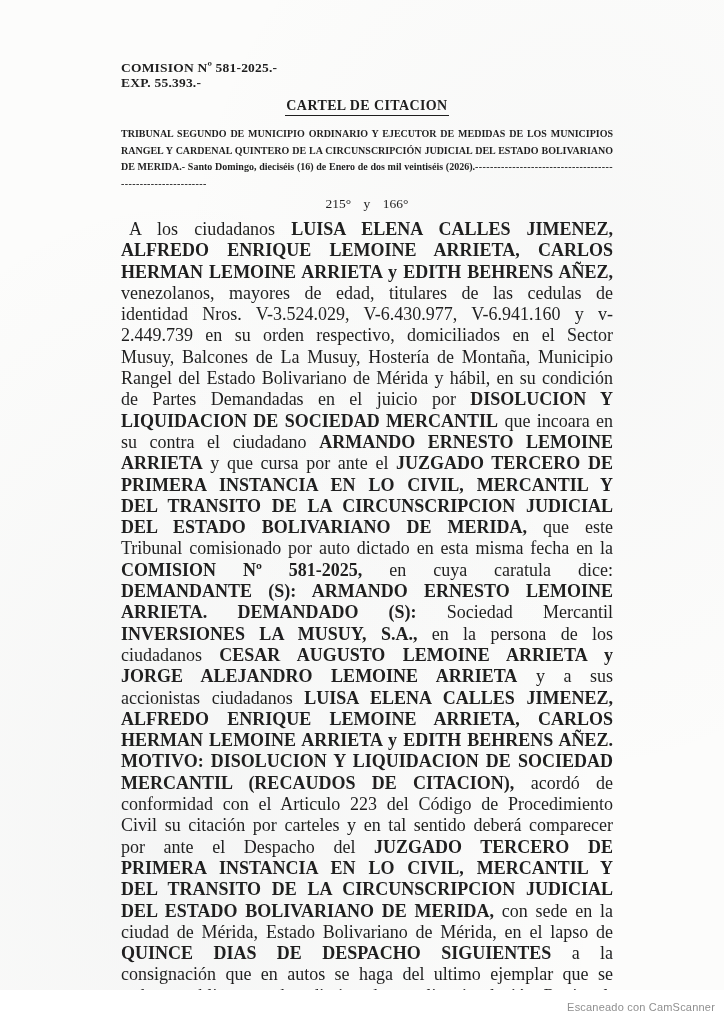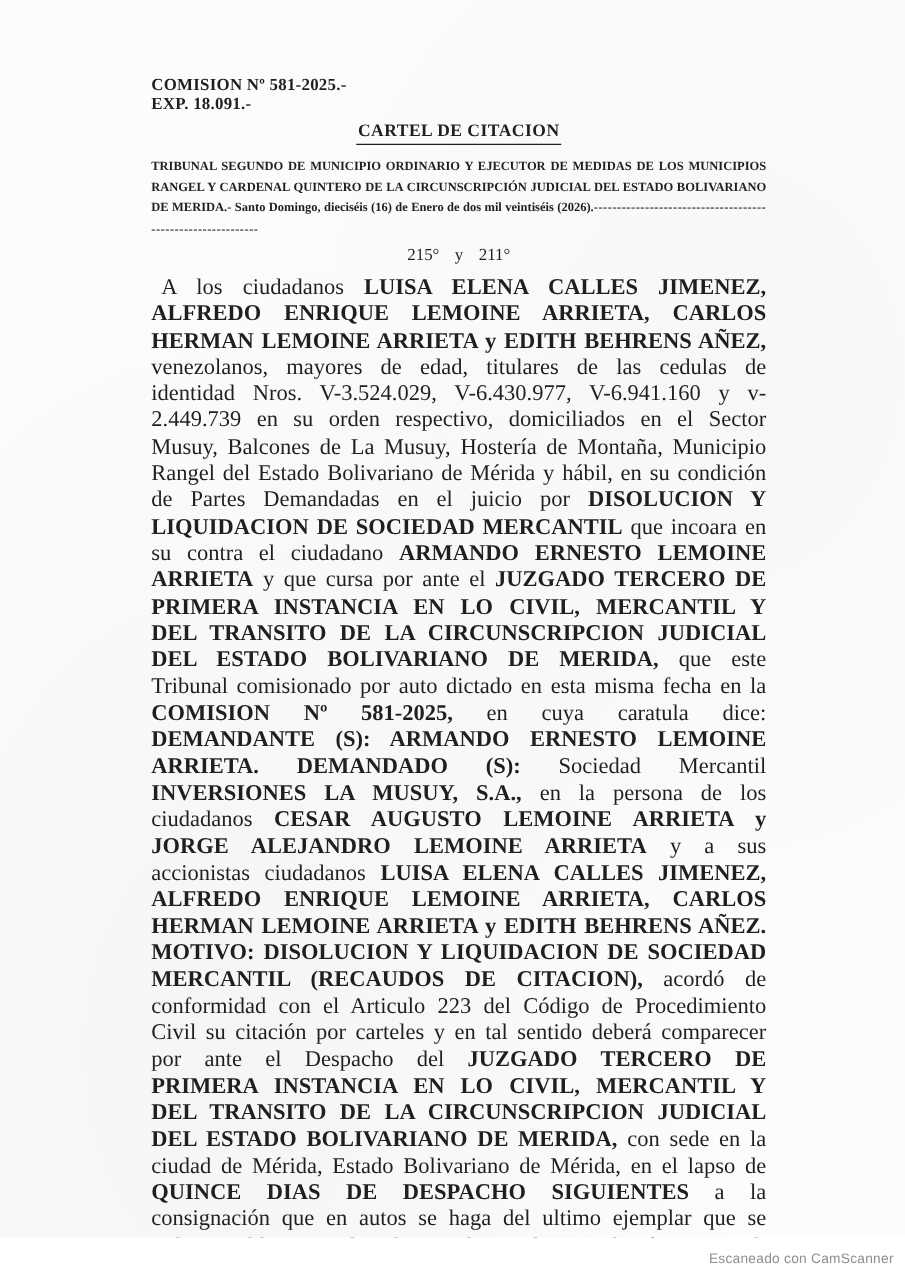--- a/index.html
+++ b/index.html
@@ -44,30 +44,30 @@
   }
 </style>
 </head>
 <body>
 
 <div class="scan">
   <div class="content">
 
     <div class="caseinfo">
       <div>COMISION Nº 581-2025.-</div>
-      <div>EXP. 18.091.-</div>
+      <div>EXP. 55.393.-</div>
     </div>
 
     <div class="title-row">
       <span class="doc-title">CARTEL DE CITACION</span>
     </div>
 
     <p class="tribunal"><span>TRIBUNAL SEGUNDO DE MUNICIPIO ORDINARIO Y EJECUTOR DE MEDIDAS DE LOS MUNICIPIOS RANGEL Y CARDENAL QUINTERO DE LA CIRCUNSCRIPCIÓN JUDICIAL DEL ESTADO BOLIVARIANO DE MERIDA.-</span> <span>Santo Domingo, dieciséis (16) de Enero de dos mil veintiséis (2026).</span><span class="dashes">------------------------------------------------------------</span></p>
 
-    <div class="years">215° y 211°</div>
+    <div class="years">215° y 166°</div>
 
     <p class="bodytext"><span>A los ciudadanos </span><span class="b">LUISA ELENA CALLES JIMENEZ, ALFREDO ENRIQUE LEMOINE ARRIETA, CARLOS HERMAN LEMOINE ARRIETA y EDITH BEHRENS AÑEZ,</span><span> venezolanos, mayores de edad, titulares de las cedulas de identidad Nros. V-3.524.029, V-6.430.977, V-6.941.160 y v-2.449.739 en su orden respectivo, domiciliados en el Sector Musuy, Balcones de La Musuy, Hostería de Montaña, Municipio Rangel del Estado Bolivariano de Mérida y hábil, en su condición de Partes Demandadas en el juicio por </span><span class="b">DISOLUCION Y LIQUIDACION DE SOCIEDAD MERCANTIL</span><span> que incoara en su contra el ciudadano </span><span class="b">ARMANDO ERNESTO LEMOINE ARRIETA</span><span> y que cursa por ante el </span><span class="b">JUZGADO TERCERO DE PRIMERA INSTANCIA EN LO CIVIL, MERCANTIL Y DEL TRANSITO DE LA CIRCUNSCRIPCION JUDICIAL DEL ESTADO BOLIVARIANO DE MERIDA,</span><span> que este Tribunal comisionado por auto dictado en esta misma fecha en la </span><span class="b">COMISION Nº 581-2025,</span><span> en cuya caratula dice: </span><span class="b">DEMANDANTE (S): ARMANDO ERNESTO LEMOINE ARRIETA. DEMANDADO (S):</span><span> Sociedad Mercantil </span><span class="b">INVERSIONES LA MUSUY, S.A.,</span><span> en la persona de los ciudadanos </span><span class="b">CESAR AUGUSTO LEMOINE ARRIETA y JORGE ALEJANDRO LEMOINE ARRIETA</span><span> y a sus accionistas ciudadanos </span><span class="b">LUISA ELENA CALLES JIMENEZ, ALFREDO ENRIQUE LEMOINE ARRIETA, CARLOS HERMAN LEMOINE ARRIETA y EDITH BEHRENS AÑEZ. MOTIVO: DISOLUCION Y LIQUIDACION DE SOCIEDAD MERCANTIL (RECAUDOS DE CITACION),</span><span> acordó de conformidad con el Articulo 223 del Código de Procedimiento Civil su citación por carteles y en tal sentido deberá comparecer por ante el Despacho del </span><span class="b">JUZGADO TERCERO DE PRIMERA INSTANCIA EN LO CIVIL, MERCANTIL Y DEL TRANSITO DE LA CIRCUNSCRIPCION JUDICIAL DEL ESTADO BOLIVARIANO DE MERIDA,</span><span> con sede en la ciudad de Mérida, Estado Bolivariano de Mérida, en el lapso de </span><span class="b">QUINCE DIAS DE DESPACHO SIGUIENTES</span><span> a la consignación que en autos se haga del ultimo ejemplar que se ordeno publicar en dos diarios de amplia circulación Regional, vale decir, en cualesquiera que este circulando, con el intervalo de Ley, es decir, tres (03) días entre una y otra publicación, así como la constancia suscrita por la ciudadana Secretaria del Tribunal de la fijación del Cartel en las puertas de la morada, oficina o negocio de la demandada, mas un (01) día que se concede como termino de distancia. Se le advierte que de no comparecer por ante el Despacho del </span><span class="b">JUZGADO TERCERO DE PRIMERA INSTANCIA EN LO CIVIL, MERCANTIL Y</span></p>
 
   </div>
 </div>
 
 <div class="footer">
   <span class="credit">Escaneado con CamScanner</span>
 </div>
 

